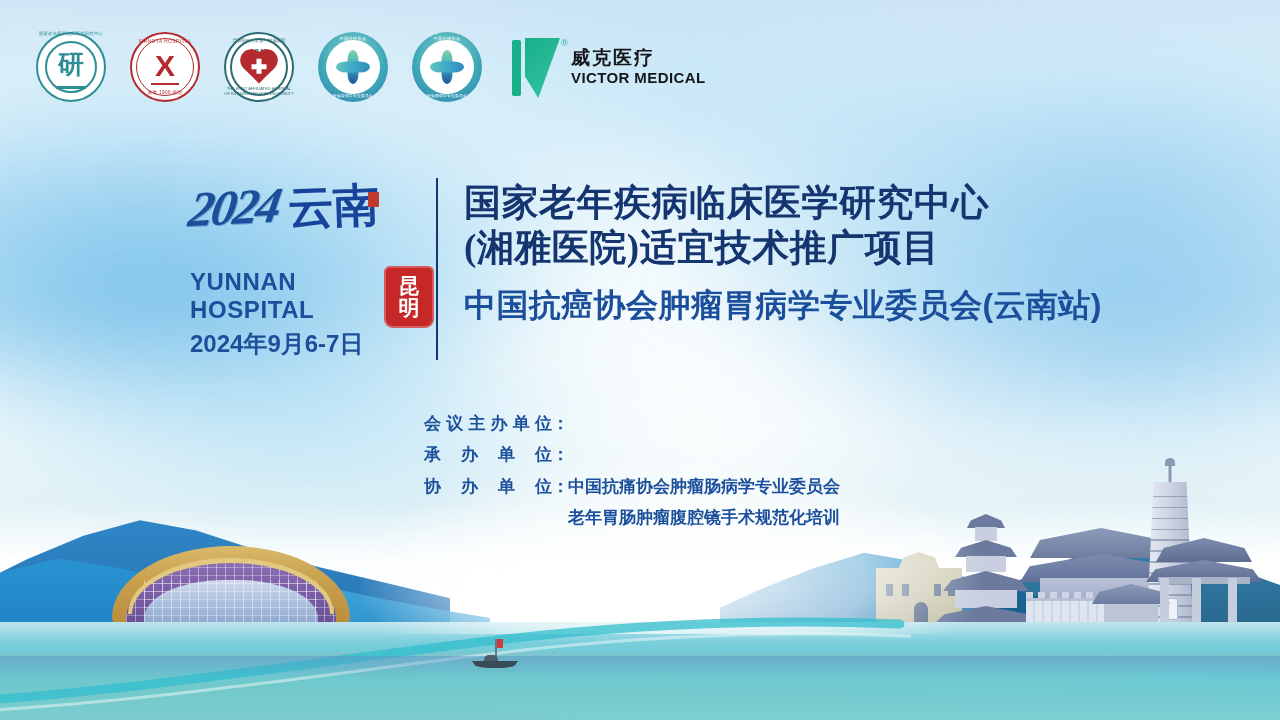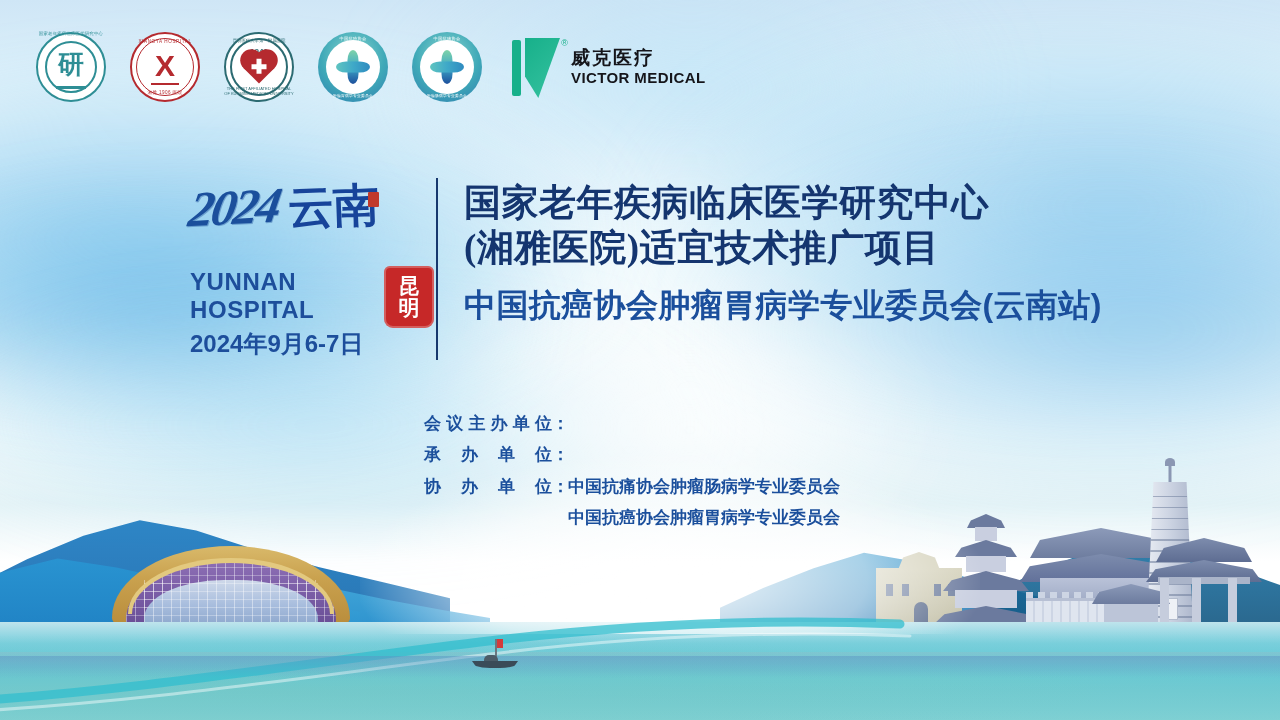--- a/index.html
+++ b/index.html
@@ -534,21 +534,21 @@
       <span class="org-label">
         <span>协</span>
         <span>办</span>
         <span>单</span>
         <span>位</span>
       </span>
       <span class="org-colon">：</span>
       <span class="org-val">中国抗痛协会肿瘤肠病学专业委员会</span>
     </div>
 
-    <div class="org-cont">中国抗癌协会肿瘤胃病学专业委员会</div>
+    <div class="org-cont">老年胃肠肿瘤腹腔镜手术规范化培训</div>
 
   </div>
 
   <div class="scape">
 
     <div class="mtn mtnA"></div>
     <div class="mtn mtnB"></div>
     <div class="mtn mtnC"></div>
     <div class="mtn mtnD"></div>
     <div class="mtn mtnE"></div>

